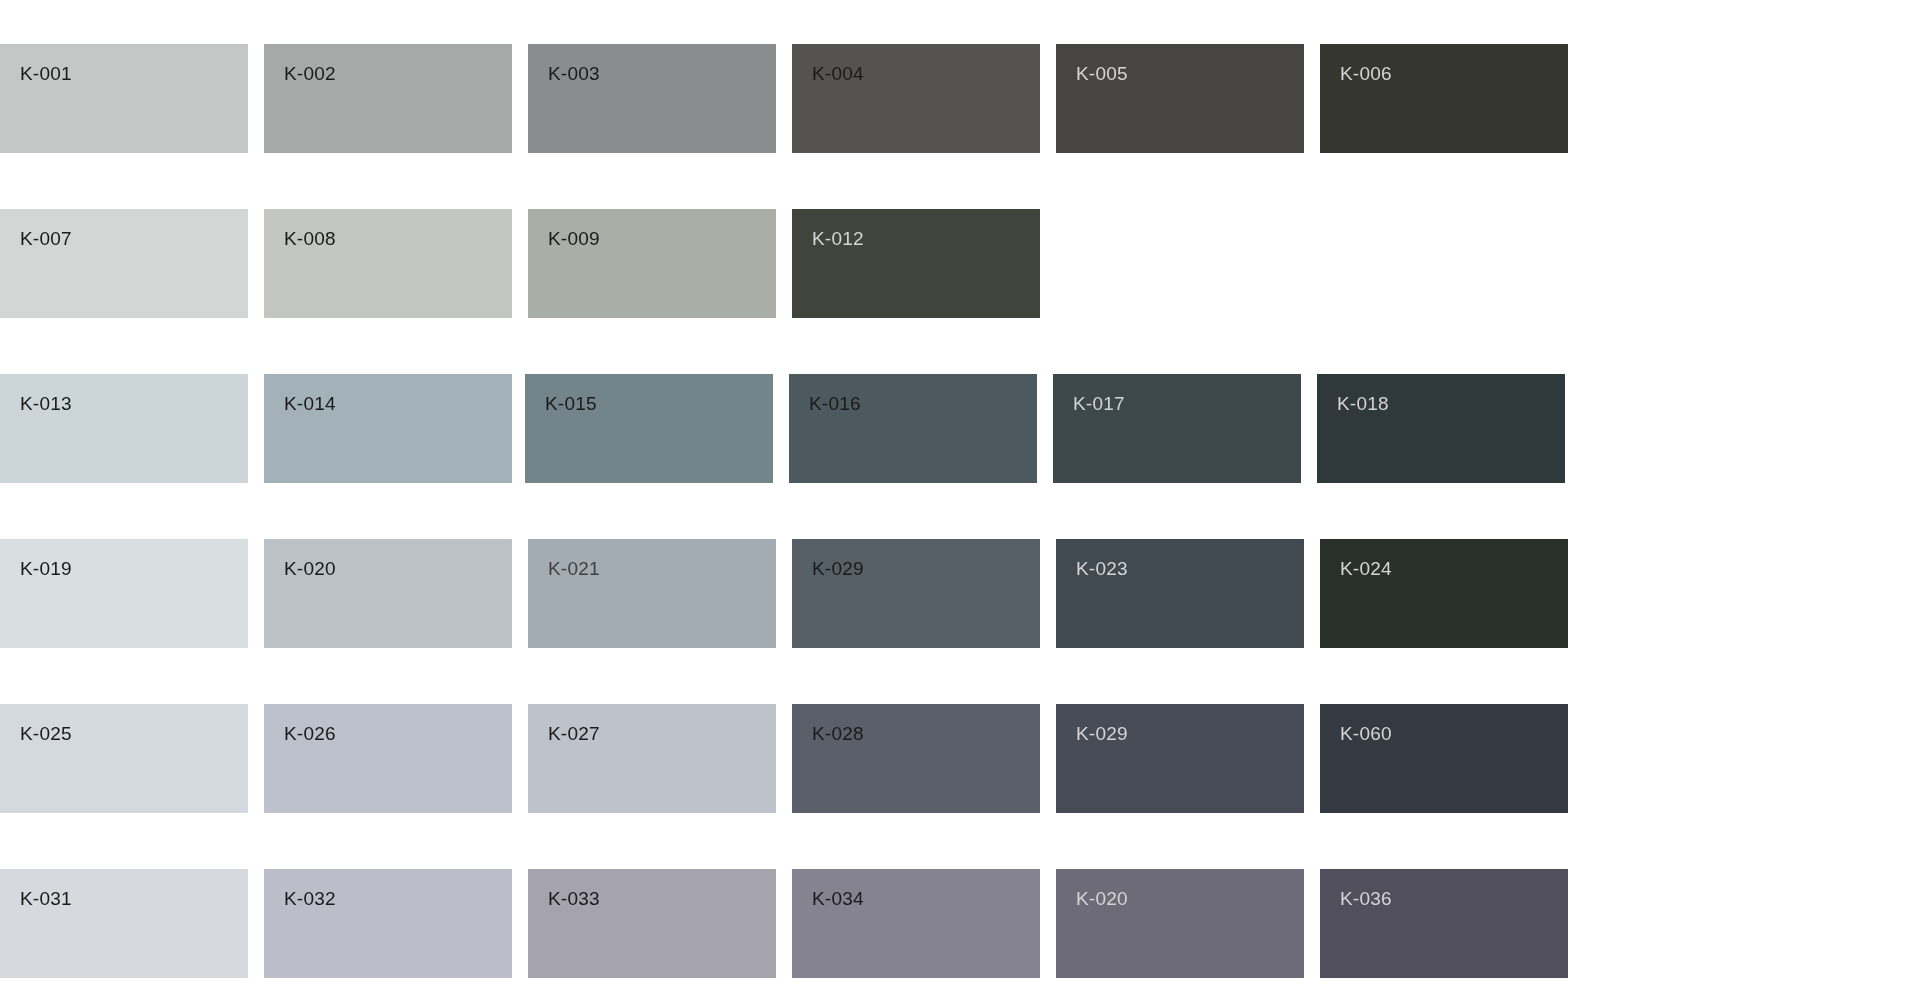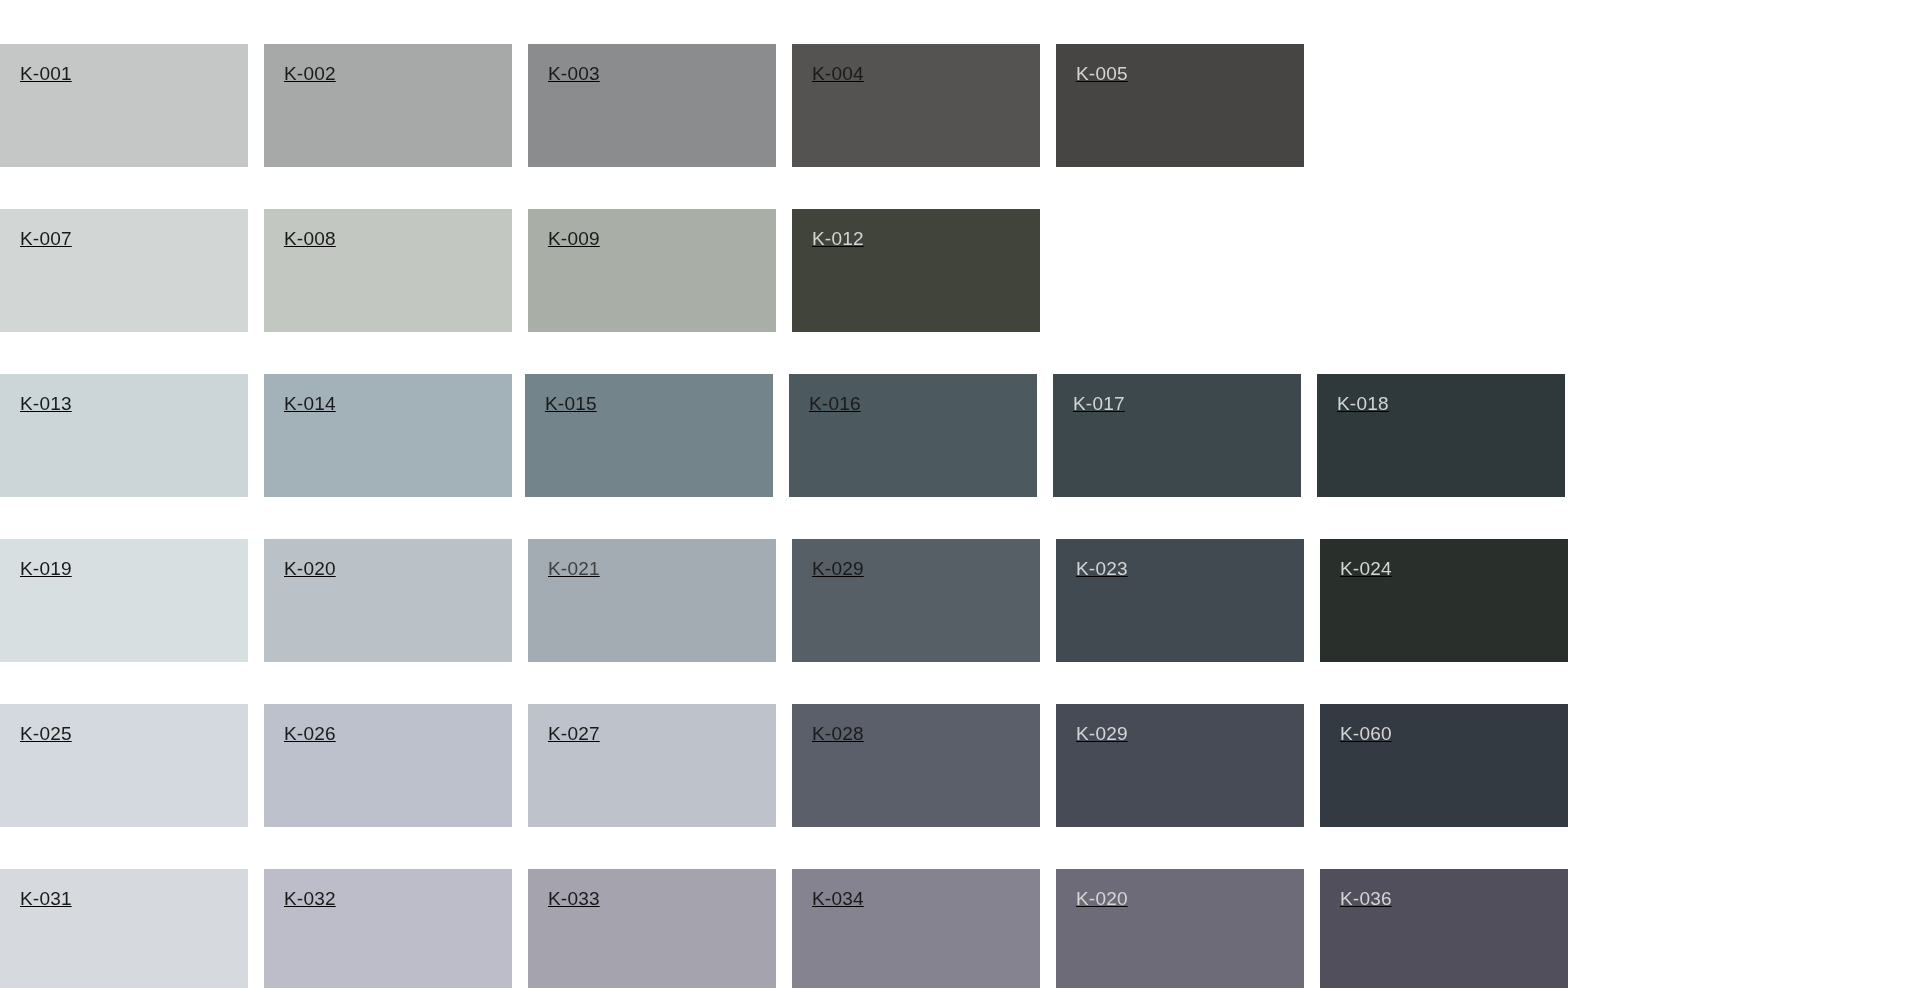--- a/index.html
+++ b/index.html
@@ -25,28 +25,27 @@
   .swatch-row {
     display: flex;
     flex-direction: row;
     align-items: flex-start;
     height: 123px;
     margin-bottom: 42px;
     margin-left: -16px;
   }
   .swatch {
     width: 248px;
-    height: 123px;
+    height: 109px;
     flex: 0 0 248px;
     margin-left: 16px;
     box-sizing: border-box;
     padding: 20px 8px 0 20px;
     position: relative;
     overflow: hidden;
-    text-decoration: underline;
   }
   .swatch-label {
     font-family: "Liberation Sans", "DejaVu Sans", sans-serif;
     font-size: 19px;
     font-weight: 400;
     line-height: 1;
     letter-spacing: 0.2px;
     white-space: nowrap;
     display: block;
   }
@@ -63,20 +62,23 @@
         <span class="swatch-label" style="color: rgb(26, 26, 26);">K-002</span>
       </div>
       <div class="swatch" style="background: rgb(139, 140, 141);">
         <span class="swatch-label" style="color: rgb(26, 26, 26);">K-003</span>
       </div>
       <div class="swatch" style="background: rgb(84, 83, 81);">
         <span class="swatch-label" style="color: rgb(26, 26, 26);">K-004</span>
       </div>
       <div class="swatch" style="background: rgb(70, 69, 67);">
         <span class="swatch-label" style="color: rgb(213, 213, 213);">K-005</span>
+      </div>
+      <div class="swatch" style="background: rgb(53, 54, 46);">
+        <span class="swatch-label" style="color: rgb(213, 213, 213);">K-006</span>
       </div>
     </div>
     <div class="swatch-row">
       <div class="swatch" style="background: rgb(210, 215, 213);">
         <span class="swatch-label" style="color: rgb(26, 26, 26);">K-007</span>
       </div>
       <div class="swatch" style="background: rgb(194, 199, 193);">
         <span class="swatch-label" style="color: rgb(26, 26, 26);">K-008</span>
       </div>
       <div class="swatch" style="background: rgb(169, 175, 166);">

